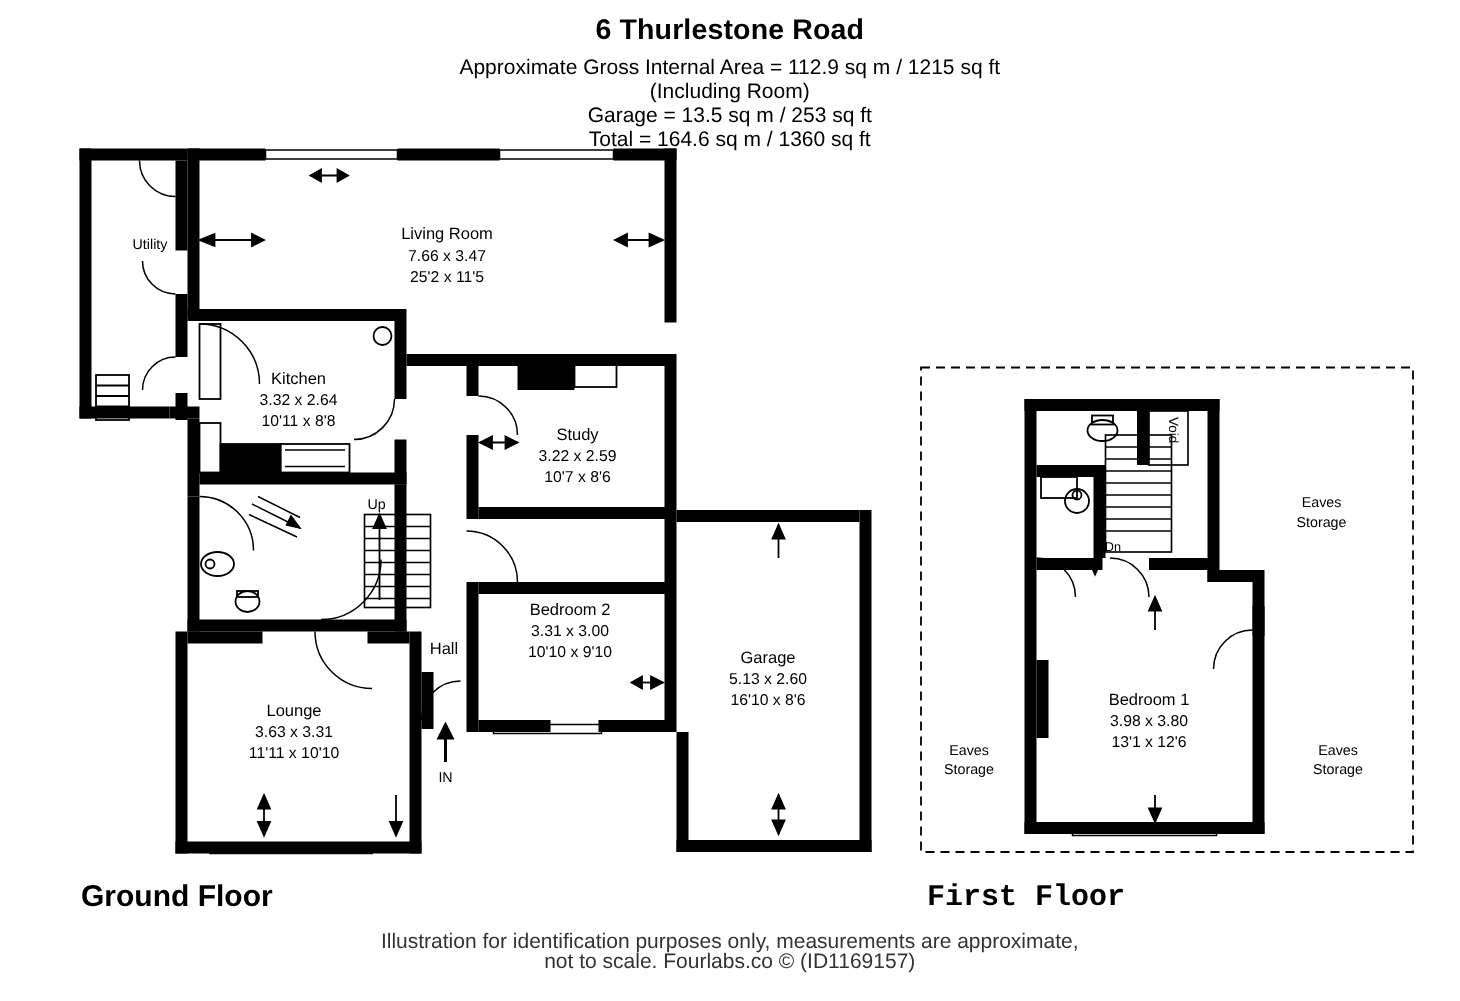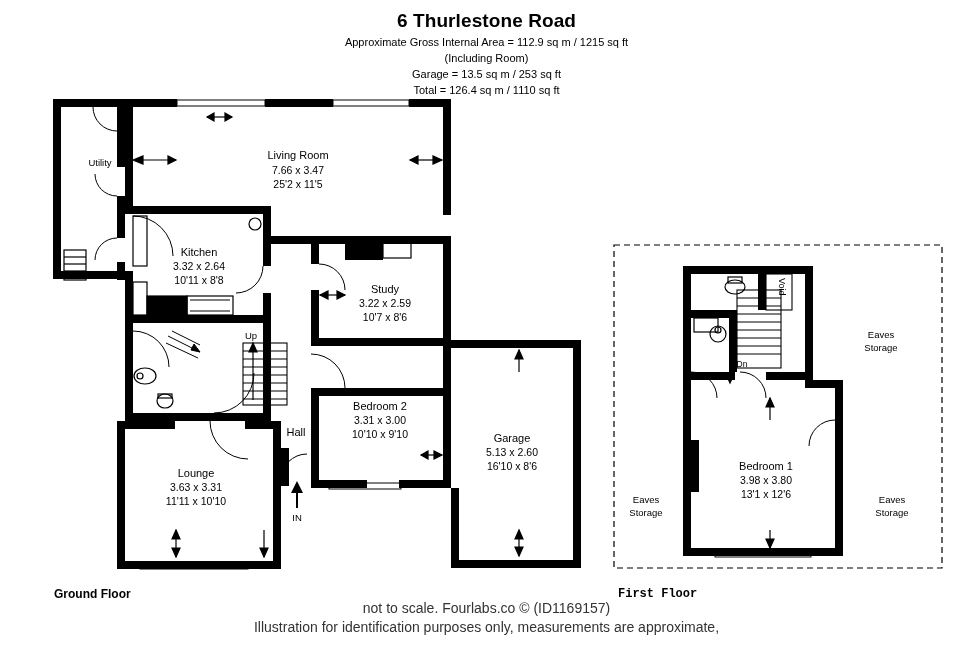--- a/index.html
+++ b/index.html
@@ -29,44 +29,44 @@
     text-align: center;
     font-size: 19px;
     font-weight: bold;
     letter-spacing: 0.1px;
   }
   .subtitle {
     position: absolute;
     left: 0;
     width: 973px;
     text-align: center;
-    font-size: 11px;
+    font-size: 14px;
   }
   .sub1 { top: 36px; }
   .sub2 { top: 52px; }
   .sub3 { top: 68px; }
   .sub4 { top: 84px; }
 
   
   .floor-label {
     position: absolute;
-    font-size: 12px;
+    font-size: 20px;
     font-weight: bold;
     text-align: center;
   }
   .footer {
     position: absolute;
     left: 0;
     width: 973px;
     text-align: center;
     font-size: 14px;
     color: #333;
   }
   .footer1 { top: 619px; }
-  .footer2 { top: 600px; }
+  .footer2 { top: 632px; }
 
   
   svg.plan {
     position: absolute;
     top: 0;
     left: 0;
     width: 973px;
     height: 667px;
   }
   text {
@@ -81,21 +81,21 @@
 </style>
 </head>
 <body>
 
 <div class="page">
 
   <div class="title">6 Thurlestone Road</div>
   <div class="subtitle sub1">Approximate Gross Internal Area = 112.9 sq m / 1215 sq ft</div>
   <div class="subtitle sub2">(Including Room)</div>
   <div class="subtitle sub3">Garage = 13.5 sq m / 253 sq ft</div>
-  <div class="subtitle sub4">Total = 126.4 sq m / 1110 sq ft</div>
+  <div class="subtitle sub4">Total = 164.6 sq m / 1360 sq ft</div>
 
   <div class="floor-label" style="left:54px; top:587px;">Ground Floor</div>
   <div class="floor-label" style="left:618px; top:587px;font-family:Liberation Mono, monospace;">First Floor</div>
 
   <div class="footer footer1">Illustration for identification purposes only, measurements are approximate,</div>
   <div class="footer footer2">not to scale. Fourlabs.co © (ID1169157)</div>
 
   <svg class="plan" viewBox="0 0 973 667">
 
     <g>

